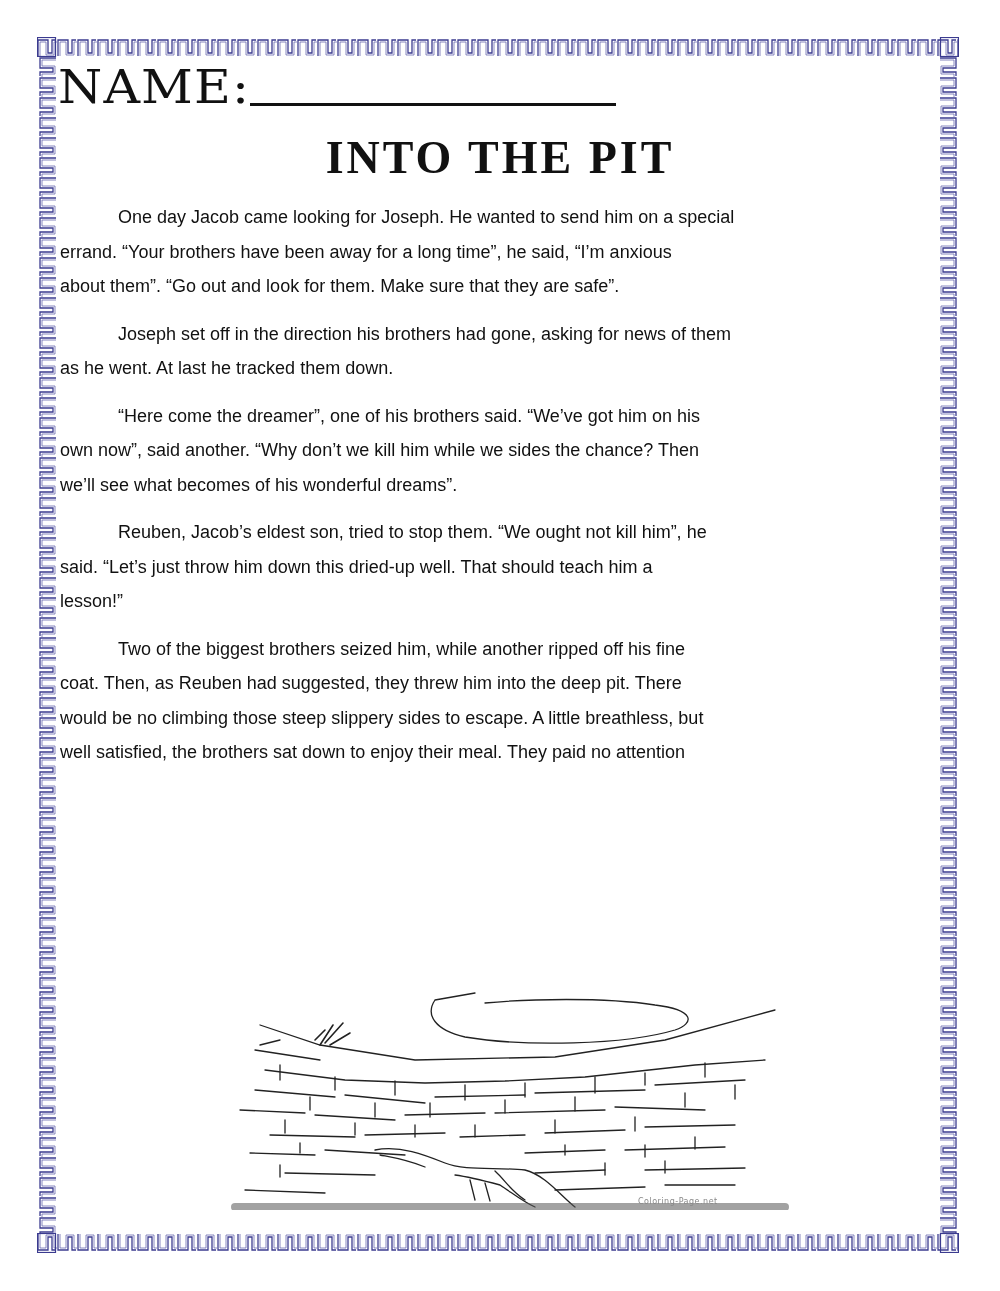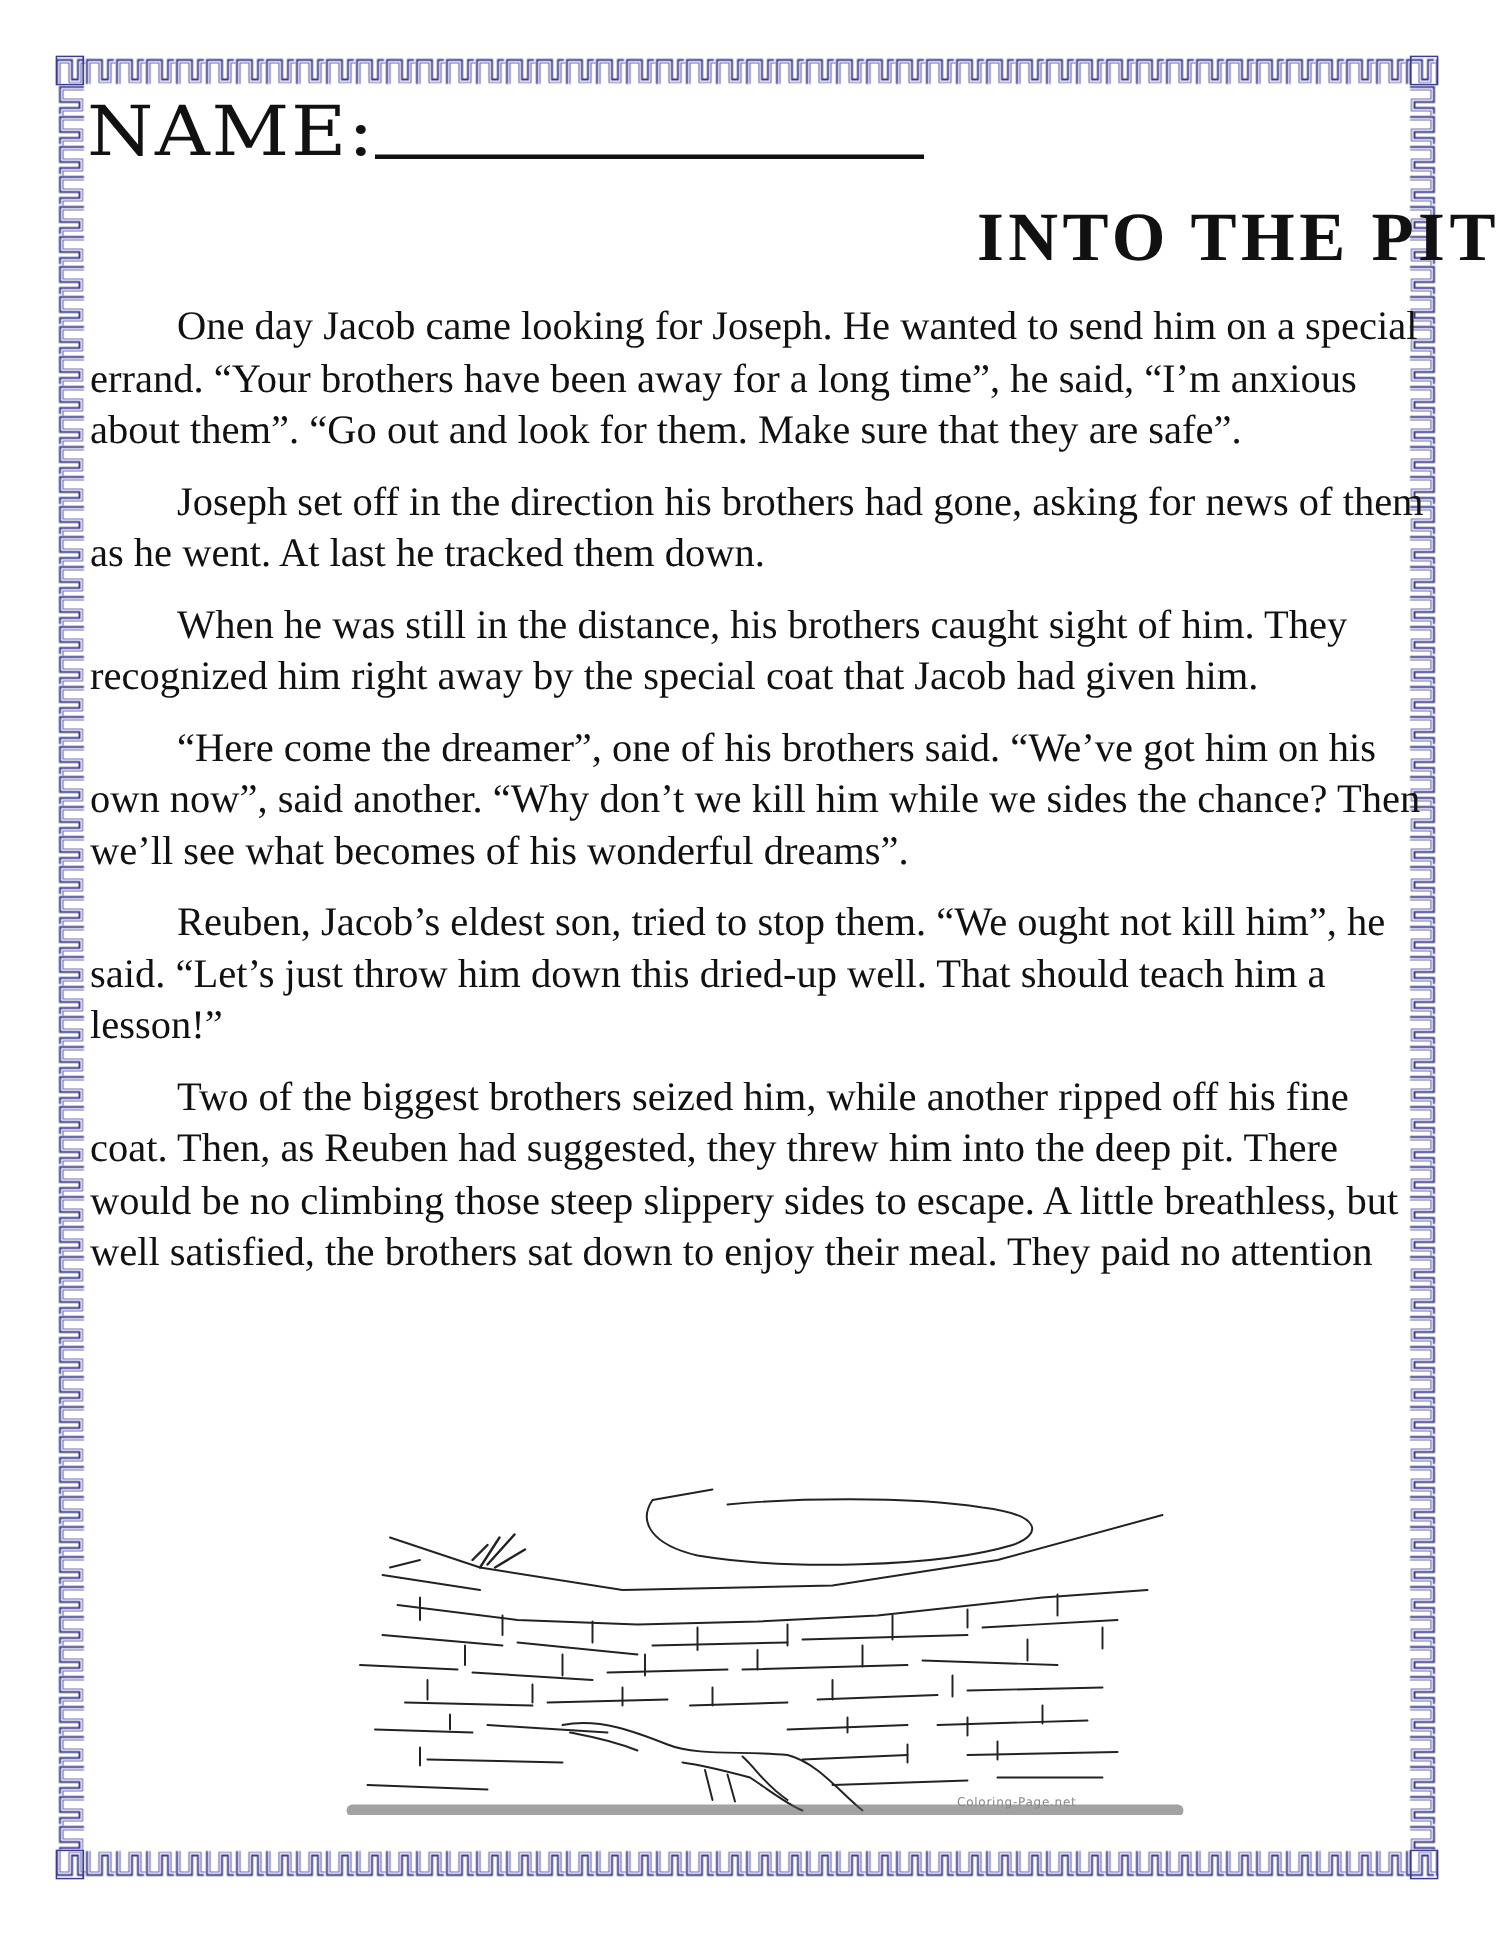--- a/index.html
+++ b/index.html
@@ -18,29 +18,29 @@
     position: absolute; left: 58px; top: 62px;
     font-family: "DejaVu Serif", "Liberation Serif", serif;
     font-weight: normal; font-size: 46px; letter-spacing: 1px;
     color: #111; line-height: 50px; font-variant: small-caps;
   }
   .name-line .label { display: inline-block; transform: scaleX(1.1); transform-origin: left; }
   .name-underline {
     position: absolute; left: 250px; top: 103px; width: 366px; height: 3px; background: #111;
   }
   .title {
-    position: absolute; left: 0; width: 1000px; top: 132px; text-align: right;
+    position: absolute; left: 0; width: 1000px; top: 132px; text-align: center;
     font-family: "Liberation Serif", "DejaVu Serif", serif;
     font-weight: bold; font-size: 46px; letter-spacing: 3px; color: #111;
     line-height: 52px;
   }
   .body-text {
     position: absolute; left: 60px; top: 200px; width: 880px;
-    font-family: Liberation Serif, serif;
-    font-size: 27px; line-height: 34.5px; color: #111;
+    font-family: Liberation Sans, sans-serif;
+    font-size: 18px; line-height: 34.5px; color: #111;
   }
   .para { margin: 0 0 13px 0; text-indent: 58px; }
   .para .line { display: block; white-space: nowrap; }
   .para .line.first { text-indent: 58px; }
   .para .line.rest { text-indent: 0; }
 
   .illustration {
     position: absolute; left: 225px; top: 985px; width: 570px; height: 225px;
   }
   .illustration svg { width: 100%; height: 100%; display: block; }
@@ -115,24 +115,20 @@
     <p class="para">
       <span class="line first">One day Jacob came looking for Joseph.  He wanted to send him on a special</span>
       <span class="line rest">errand.  “Your brothers have been away for a long time”, he said, “I’m anxious</span>
       <span class="line rest">about them”.  “Go out and look for them.  Make sure that they are safe”.</span>
     </p>
     <p class="para">
       <span class="line first">Joseph set off in the direction his brothers had gone, asking for news of them</span>
       <span class="line rest">as he went.  At last he tracked them down.</span>
     </p>
     <p class="para">
-      <span class="line first">When he was still in the distance, his brothers caught sight of him. They</span>
-      <span class="line rest">recognized him right away by the special coat that Jacob had given him.</span>
-    </p>
-    <p class="para">
       <span class="line first">“Here come the dreamer”, one of his brothers said. “We’ve got him on his</span>
       <span class="line rest">own now”, said another.  “Why don’t we kill him while we sides the chance? Then</span>
       <span class="line rest">we’ll see what becomes of his wonderful dreams”.</span>
     </p>
     <p class="para">
       <span class="line first">Reuben, Jacob’s eldest son, tried to stop them. “We ought not kill him”, he</span>
       <span class="line rest">said.  “Let’s just throw him down this dried-up well.  That should teach him a</span>
       <span class="line rest">lesson!”</span>
     </p>
     <p class="para">

